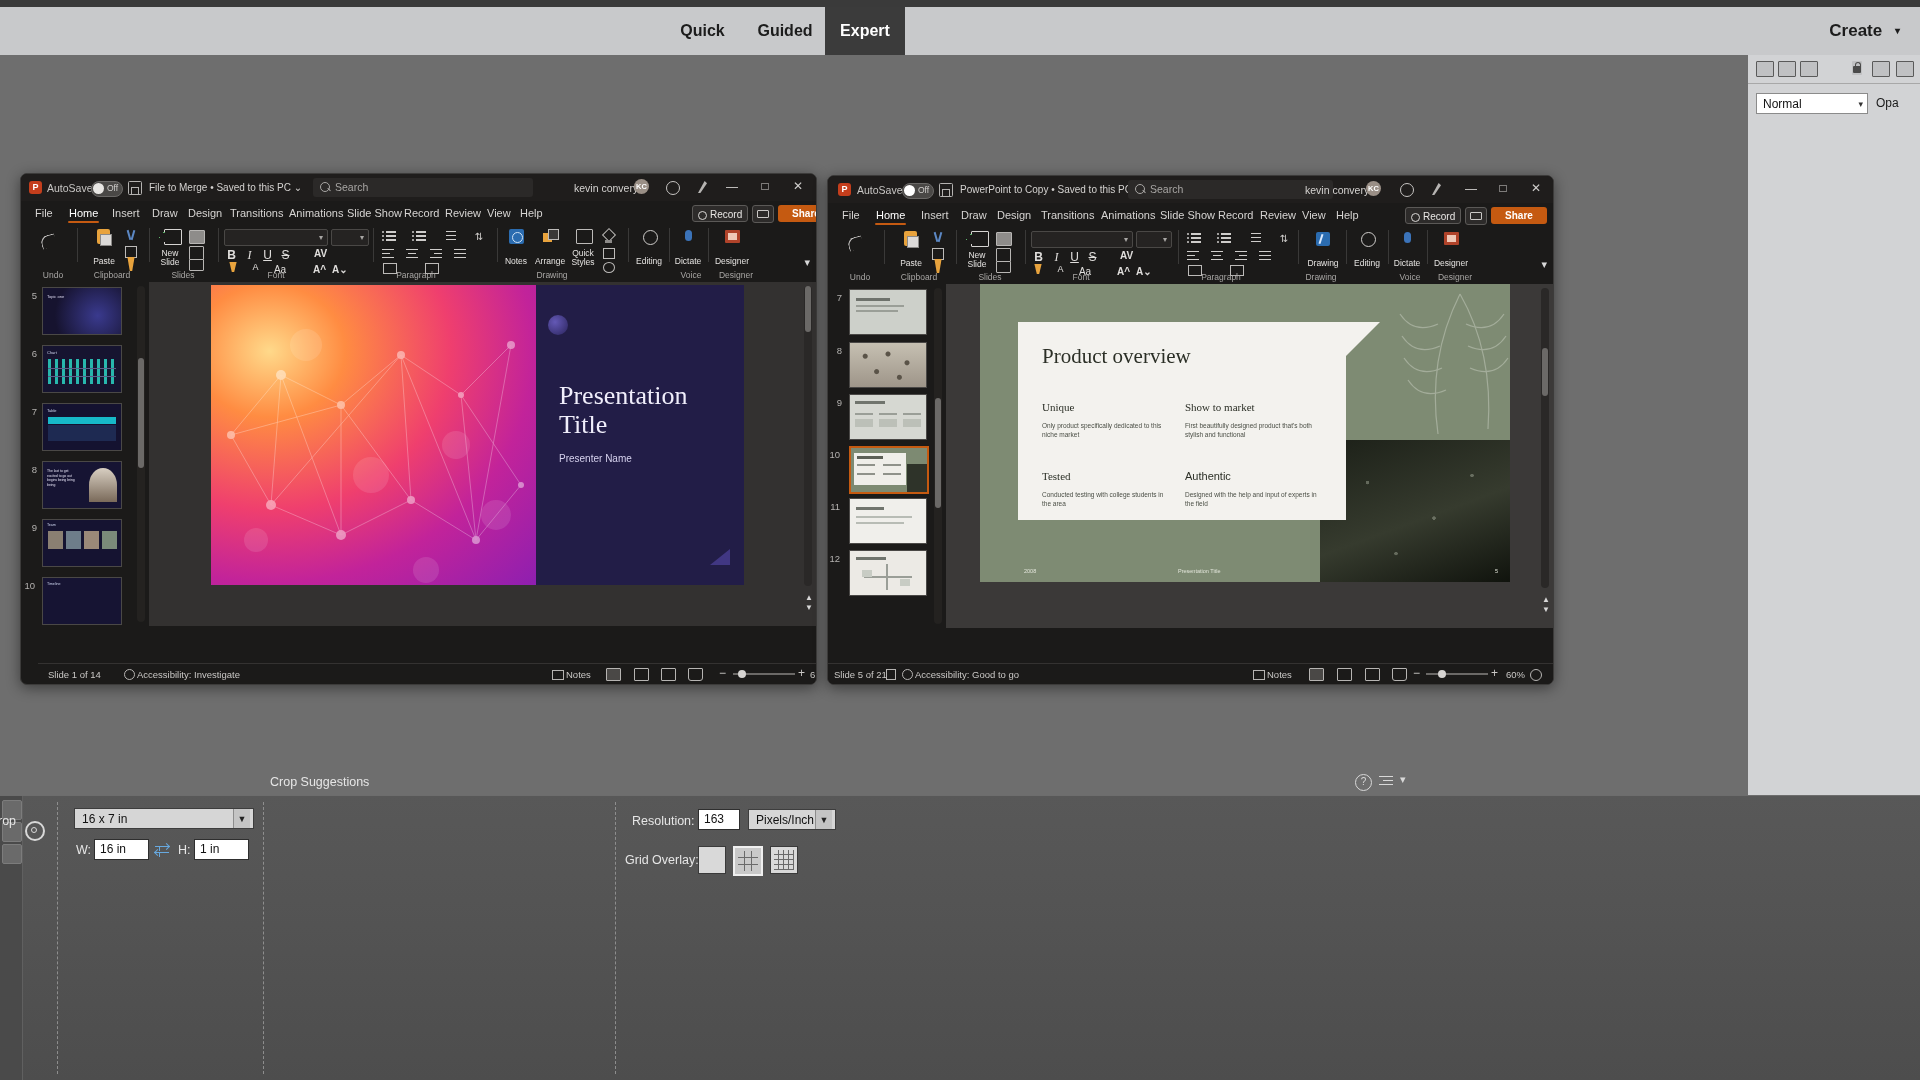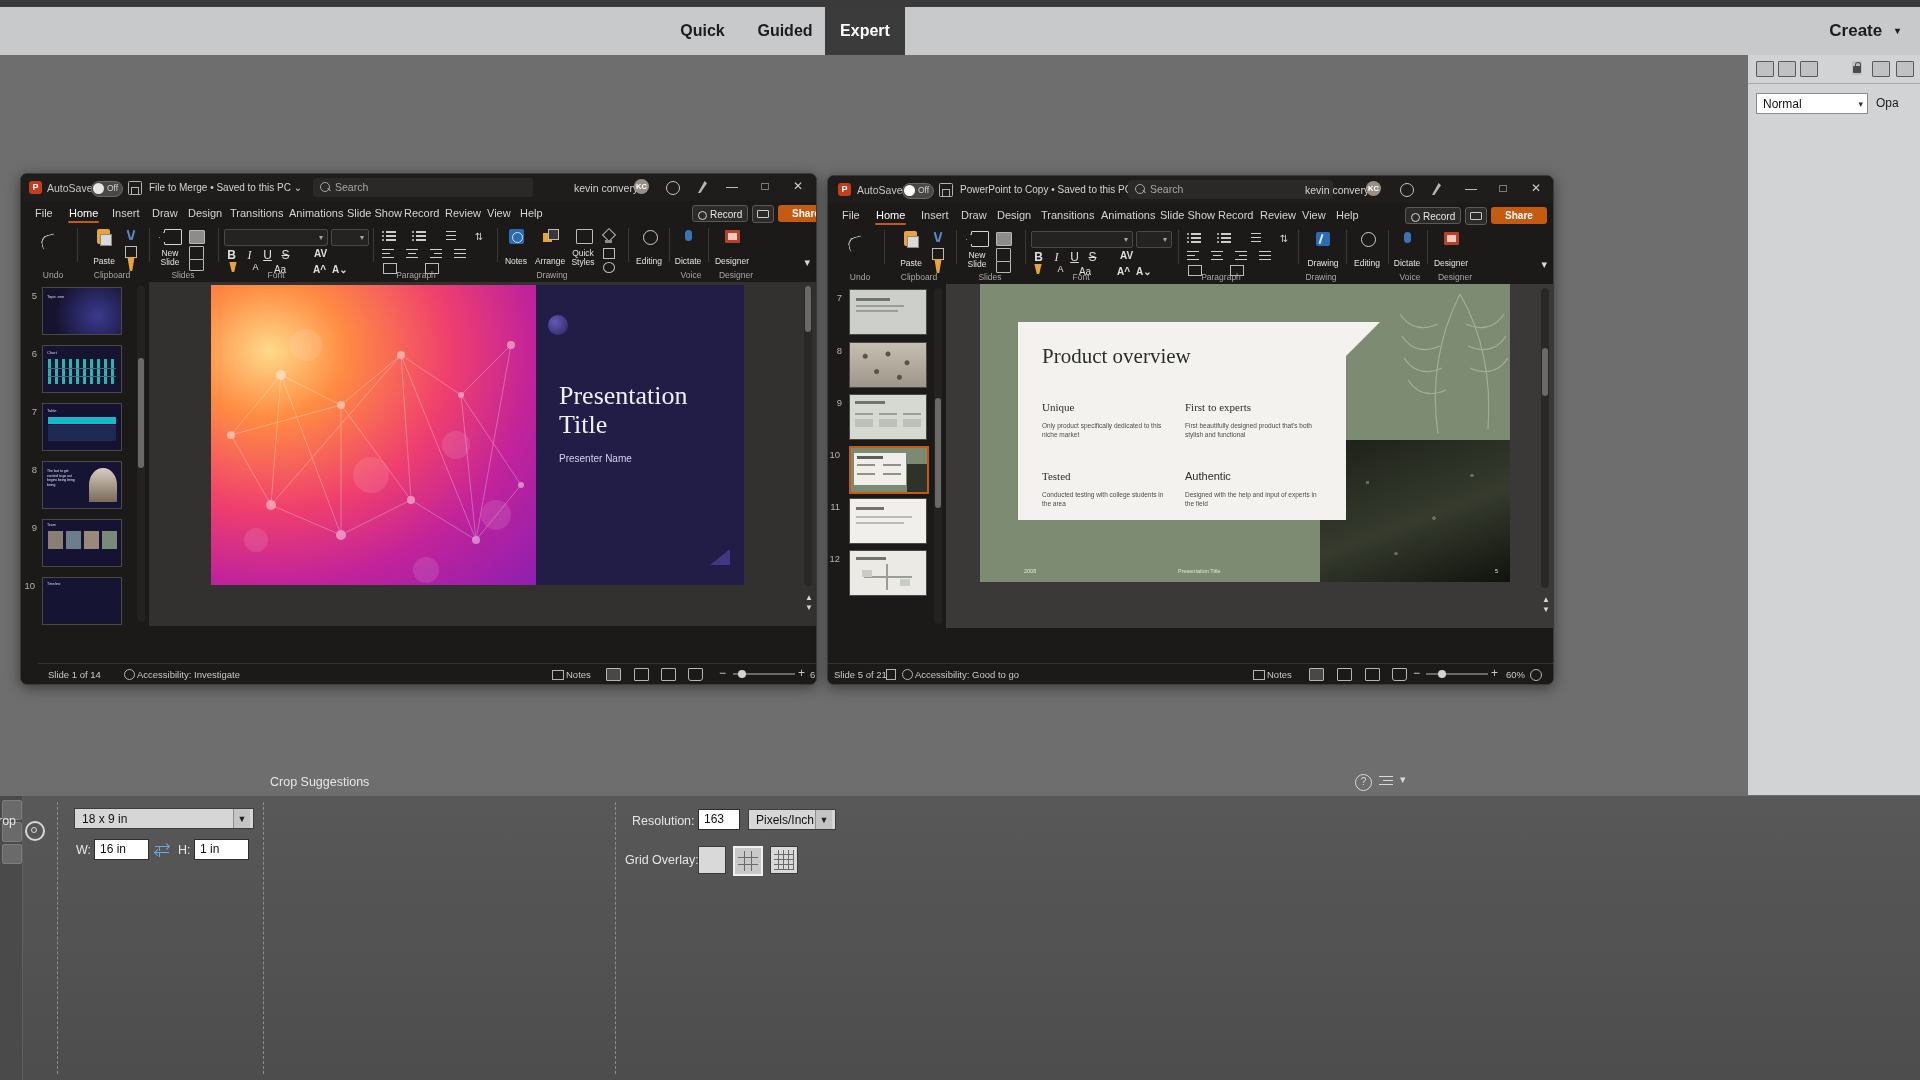--- a/index.html
+++ b/index.html
@@ -893,21 +893,21 @@
 
           <div style="position:absolute;left:38px;top:38px;width:328px;height:198px;background:#f3f2ee;"></div>
           <div style="position:absolute;left:366px;top:38px;width:0;height:0;
                border-top:34px solid #f3f2ee;border-right:34px solid transparent;"></div>
 
           <div class="txt" style="left:62px;top:60px;font-size:21px;color:#2b2f26;font-family:'Liberation Serif',serif;">Product overview</div>
 
           <div class="txt" style="left:62px;top:117px;font-size:11px;color:#2b2f26;font-family:'Liberation Serif',serif;">Unique</div>
           <div style="position:absolute;left:62px;top:137px;width:128px;font-size:6.5px;line-height:9px;color:#4a4e45;">Only product specifically dedicated to this niche market</div>
 
-          <div class="txt" style="left:205px;top:117px;font-size:11px;color:#2b2f26;font-family:'Liberation Serif',serif;">First to experts</div>
+          <div class="txt" style="left:205px;top:117px;font-size:11px;color:#2b2f26;font-family:'Liberation Serif',serif;">Show to market</div>
           <div style="position:absolute;left:205px;top:137px;width:132px;font-size:6.5px;line-height:9px;color:#4a4e45;">First beautifully designed product that's both stylish and functional</div>
 
           <div class="txt" style="left:62px;top:186px;font-size:11px;color:#2b2f26;font-family:'Liberation Serif',serif;">Tested</div>
           <div style="position:absolute;left:62px;top:206px;width:132px;font-size:6.5px;line-height:9px;color:#4a4e45;">Conducted testing with college students in the area</div>
 
           <div class="txt" style="left:205px;top:186px;font-size:11px;color:#2b2f26;font-family:Liberation Sans, sans-serif;">Authentic</div>
           <div style="position:absolute;left:205px;top:206px;width:132px;font-size:6.5px;line-height:9px;color:#4a4e45;">Designed with the help and input of experts in the field</div>
 
           <div class="txt" style="left:44px;bottom:8px;font-size:5.5px;color:#e2e5da;">2008</div>
           <div class="txt" style="left:198px;bottom:8px;font-size:5.5px;color:#e2e5da;">Presentation Title</div>
@@ -952,21 +952,21 @@
 
     <div class="olab" style="left:-2px;top:18px;">rop</div>
 
     <div class="gearbtn" style="left:22px;top:22px;">
       <div class="gear"></div>
     </div>
 
     <div class="secdash" style="left:57px;top:6px;height:272px;"></div>
 
     <div class="dsel" style="left:74px;top:12px;width:180px;height:21px;">
-      <span>18 x 9 in</span>
+      <span>16 x 7 in</span>
       <span class="car">▼</span>
     </div>
 
     <div class="olab" style="left:76px;top:47px;">W:</div>
     <div class="tin" style="left:94px;top:43px;width:55px;height:21px;">
       <span>16 in</span>
     </div>
 
     <div class="swapic" style="left:155px;top:47px;">
       <i style="top:3px;">

